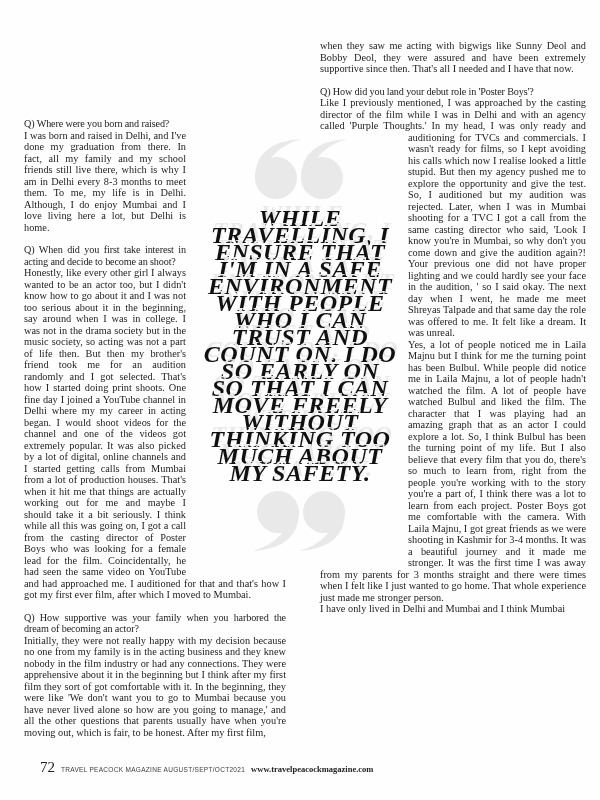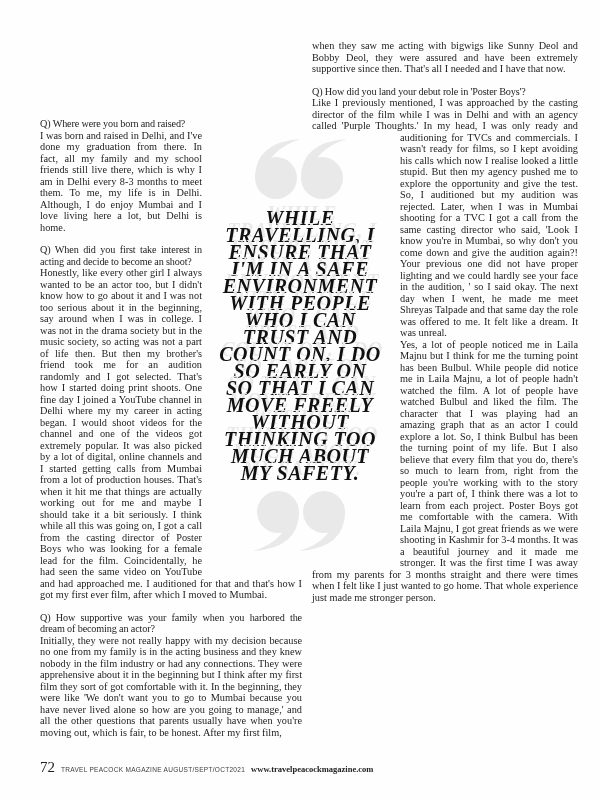--- a/index.html
+++ b/index.html
@@ -6,22 +6,22 @@
   .page{
     position:relative;
     width:600px;height:800px;
     background:#fefefe;
     overflow:hidden;
     font-family:"Liberation Serif", serif;
     color:#1c1c1c;
   }
   
   .col{position:absolute;font-size:10.3px;line-height:11.5px;text-align:justify;}
-  .col-left{left:40px;top:118px;width:262px;height:645px;}
-  .col-right{left:312px;top:40px;width:266px;height:680px;}
+  .col-left{left:24px;top:118px;width:262px;height:645px;}
+  .col-right{left:320px;top:40px;width:266px;height:680px;}
   .col p{margin:0;}
   .col h3{
     margin:11px 0 0 0;
     font-size:10.2px;line-height:11.5px;
     font-weight:normal;letter-spacing:-0.15px;
     text-align:justify;
   }
   .col p.first{margin-top:0;}
   
   .spacer-right{float:right;width:100px;height:450px;}
@@ -29,21 +29,21 @@
   .spacer-left{float:left;clear:left;width:88px;height:428px;}
   
   .pullquote{
     position:absolute;left:202px;top:136px;width:196px;
     text-align:center;z-index:2;
   }
   .pullquote .qmark{display:block;margin:0 auto;}
   .pullquote .quote-text{
     margin-top:10px;margin-bottom:8px;
     font-weight:bold;font-style:italic;
-    font-size:20px;line-height:17px;
+    font-size:24px;line-height:17px;
     letter-spacing:0.5px;
     white-space:pre-line;
     color:#101010;
     text-shadow:2px -5px 0 #e9e9e9;
   }
   
   .footer{
     position:absolute;left:40px;top:760px;width:520px;
     display:flex;align-items:baseline;gap:6px;
   }
@@ -73,20 +73,21 @@
     <p>Initially, they were not really happy with my decision because no one from my family is in the acting business and they knew nobody in the film industry or had any connections. They were apprehensive about it in the beginning but I think after my first film they sort of got comfortable with it. In the beginning, they were like 'We don't want you to go to Mumbai because you have never lived alone so how are you going to manage,' and all the other questions that parents usually have when you're moving out, which is fair, to be honest. After my first film,</p>
   </section>
 
   <section class="col col-right">
     <div class="pusher"></div>
     <div class="spacer-left"></div>
     <p class="first">when they saw me acting with bigwigs like Sunny Deol and Bobby Deol, they were assured and have been extremely supportive since then. That's all I needed and I have that now.</p>
     <h3>Q) How did you land your debut role in 'Poster Boys'?</h3>
     <p>Like I previously mentioned, I was approached by the casting director of the film while I was in Delhi and with an agency called 'Purple Thoughts.' In my head, I was only ready and auditioning for TVCs and commercials. I wasn't ready for films, so I kept avoiding his calls which now I realise looked a little stupid. But then my agency pushed me to explore the opportunity and give the test. So, I auditioned but my audition was rejected. Later, when I was in Mumbai shooting for a TVC I got a call from the same casting director who said, 'Look I know you're in Mumbai, so why don't you come down and give the audition again?! Your previous one did not have proper lighting and we could hardly see your face in the audition, ' so I said okay. The next day when I went, he made me meet Shreyas Talpade and that same day the role was offered to me. It felt like a dream. It was unreal.</p>
     <p>Yes, a lot of people noticed me in Laila Majnu but I think for me the turning point has been Bulbul. While people did notice me in Laila Majnu, a lot of people hadn't watched the film. A lot of people have watched Bulbul and liked the film. The character that I was playing had an amazing graph that as an actor I could explore a lot. So, I think Bulbul has been the turning point of my life. But I also believe that every film that you do, there's so much to learn from, right from the people you're working with to the story you're a part of, I think there was a lot to learn from each project. Poster Boys got me comfortable with the camera. With Laila Majnu, I got great friends as we were shooting in Kashmir for 3-4 months. It was a beautiful journey and it made me stronger. It was the first time I was away from my parents for 3 months straight and there were times when I felt like I just wanted to go home. That whole experience just made me stronger person.</p>
+    <p>I have only lived in Delhi and Mumbai and I think Mumbai</p>
   </section>
 
   <aside class="pullquote">
     <svg class="qmark" width="100" height="64" viewBox="0 0 100 64" aria-hidden="true">
       <g fill="#e9e9e9">
         <circle cx="26" cy="42" r="21"></circle>
         <path d="M5 42 Q5 6 51 3 Q17 13 12 44 Z"></path>
         <circle cx="72" cy="42" r="21"></circle>
         <path d="M51 42 Q51 6 97 3 Q63 13 58 44 Z"></path>
       </g>

